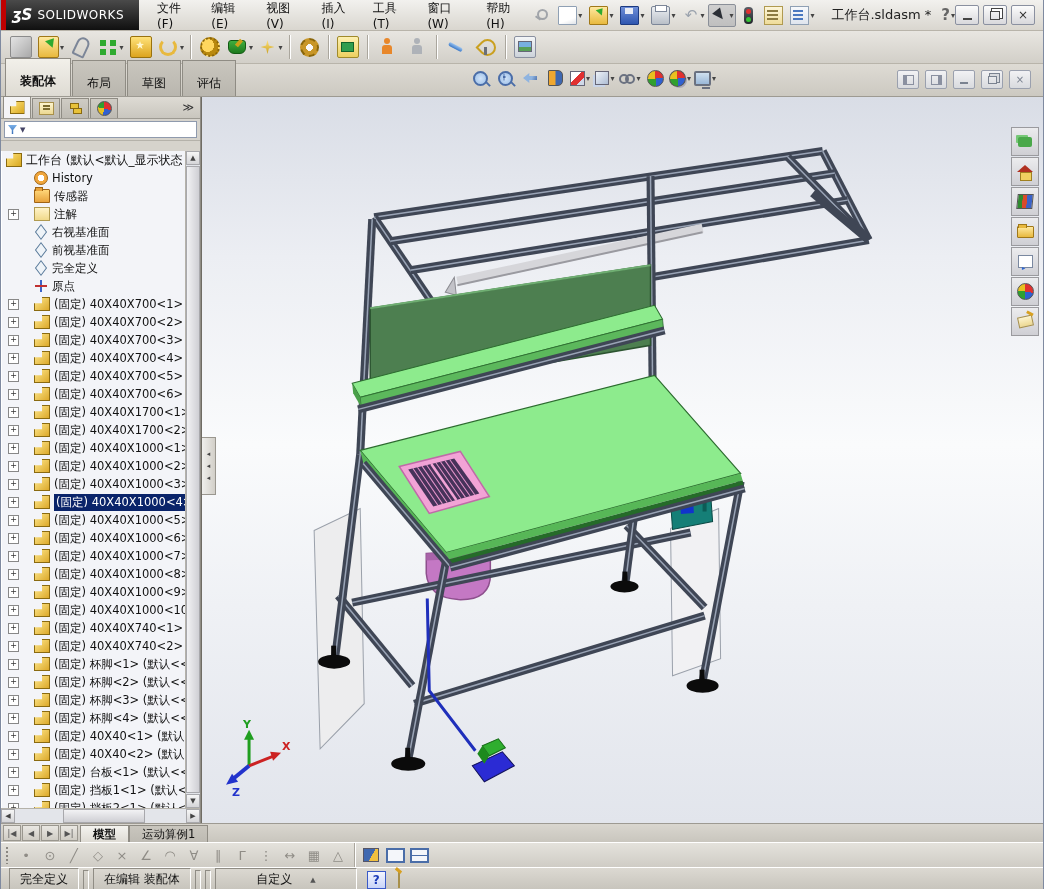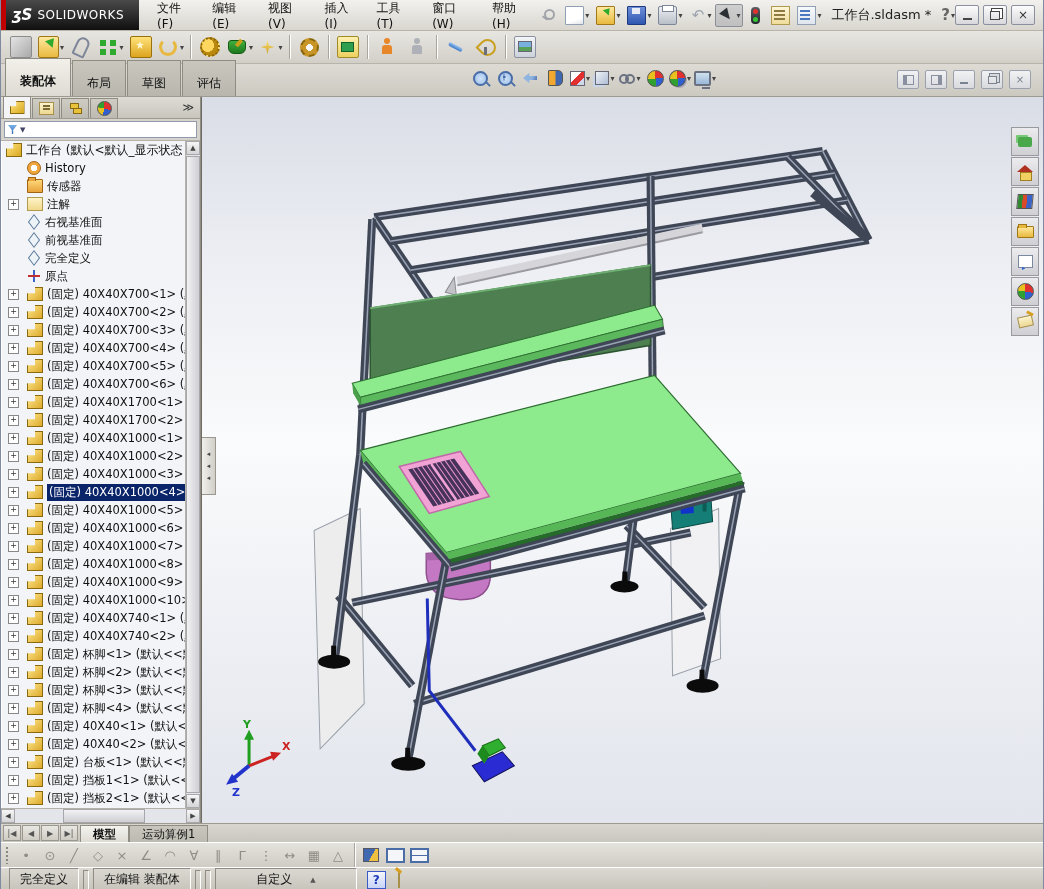--- a/index.html
+++ b/index.html
@@ -32,21 +32,21 @@
   .ic-undo{color:#9aa2ad;font-size:15px;line-height:16px;text-align:center;}
   .ic-cursor{font-size:0;}
   .ic-cursor::after{content:"";position:absolute;left:5px;top:2px;border:5px solid transparent;border-top:11px solid #2b2f36;transform:rotate(-38deg);}
   .ic-rebuild{background:linear-gradient(#5a5f66,#23262b);border-radius:4px;width:9px;margin:0 4px;}
   .ic-rebuild::before{content:"";position:absolute;left:2px;top:2px;width:5px;height:5px;border-radius:50%;background:#e03030;}
   .ic-rebuild::after{content:"";position:absolute;left:2px;bottom:2px;width:5px;height:5px;border-radius:50%;background:#35c435;}
   .ic-props{background:linear-gradient(#fdf6da,#efdc9a);border:1px solid #b09a50;}
   .ic-props::after{content:"";position:absolute;left:2px;top:3px;width:11px;height:2px;background:#8c7a40;box-shadow:0 4px 0 #8c7a40,0 8px 0 #8c7a40;}
   .ic-list{background:linear-gradient(#f7f9fc,#dfe5ee);border:1px solid #8fa0b4;}
   .ic-list::after{content:"";position:absolute;left:2px;top:3px;width:10px;height:2px;background:#4a78c0;box-shadow:0 4px 0 #4a78c0,0 8px 0 #4a78c0;}
-  #doc-title{margin-left:7px;font-size:13px;color:#222;white-space:nowrap;}
+  #doc-title{margin-left:14px;font-size:13px;color:#222;white-space:nowrap;}
   #help-group{margin-left:10px;display:flex;align-items:center;color:#555;}
   #help-group .q{font-size:15px;font-weight:bold;color:#666;}
   #winbtns{margin-left:auto;display:flex;gap:4px;margin-right:8px;}
   .wbtn{width:22px;height:18px;border:1px solid #8a90a0;border-radius:2px;background:linear-gradient(#fcfcfc,#d8d8dc);
         display:flex;align-items:center;justify-content:center;font-size:12px;color:#333;}
   .wbtn .minbar{width:9px;height:2px;background:#444;margin-top:7px;}
   .wbtn .rest{width:8px;height:7px;border:1px solid #444;box-shadow:2px -2px 0 -0px #fff,2px -2px 0 1px #444;}
   
   #toolbar2{height:32px;background:linear-gradient(#e8e6e1,#d2cfc8);display:flex;align-items:center;padding-left:6px;gap:2px;border-bottom:1px solid #b8b4aa;}
   .t24{width:26px;height:26px;display:flex;align-items:center;justify-content:center;border:1px solid transparent;border-radius:2px;position:relative;}
@@ -120,22 +120,22 @@
   .pt-pm::after{content:"";display:block;margin:2px auto 0;width:7px;height:2px;background:#7a6a30;box-shadow:0 3px 0 #7a6a30;}
   .pt-cm{width:13px;height:11px;background:transparent;position:relative;}
   .pt-cm::before{content:"";position:absolute;left:1px;top:0;width:7px;height:4px;background:#e8c23a;border:1px solid #8a6a10;}
   .pt-cm::after{content:"";position:absolute;left:4px;bottom:0;width:7px;height:4px;background:#e8c23a;border:1px solid #8a6a10;}
   .pt-dm{width:13px;height:13px;border-radius:50%;border:1px solid #555;background:conic-gradient(#e03030 0 30%,#3060d0 30% 55%,#e8c020 55% 78%,#30a030 78% 100%);}
   .pchev{margin-left:auto;margin-right:6px;font-size:11px;color:#333;align-self:center;}
   #filterrow{height:19px;background:#d6d3cc;display:flex;align-items:center;padding:1px 3px;border-bottom:1px solid #b5b2aa;}
   #filterbox{flex:1;height:15px;background:#fff;border:1px solid #8f9aad;display:flex;align-items:center;padding-left:3px;gap:3px;}
   .funnel{width:9px;height:9px;background:linear-gradient(#7ab0e8,#3a70b8);clip-path:polygon(0 0,100% 0,58% 55%,58% 100%,42% 100%,42% 55%);}
   .fdd{font-size:7px;color:#446;}
-  #tree{flex:1;background:#f3f4f8;position:relative;overflow:hidden;border-left:1px solid #fff;}
-  .trow{height:18px;display:flex;align-items:center;padding-left:25px;position:relative;white-space:nowrap;font-size:11.5px;}
+  #tree{flex:1;background:#f3f4f8;position:relative;overflow:hidden;border-left:1px solid #fff;margin-top:10px;}
+  .trow{height:18px;display:flex;align-items:center;padding-left:32px;position:relative;white-space:nowrap;font-size:11.5px;}
   .trow.root{padding-left:4px;font-size:12px;}
   .trow .exp{position:absolute;left:6px;width:9px;height:9px;border:1px solid #888;background:#fff;font-size:8px;line-height:8px;text-align:center;color:#333;flex:none;}
   .trow .lbl{overflow:hidden;text-overflow:clip;}
   .trow.selected .lbl{background:#0a246a;color:#fff;padding:1px 2px;}
   .ti{width:14px;height:12px;flex:none;margin-right:4px;position:relative;}
   .ti-assembly{background:linear-gradient(135deg,#ffe27a,#d8a820);border:1px solid #8a6a10;clip-path:polygon(0 40%,45% 40%,45% 0,100% 0,100% 100%,0 100%);}
   .ti-part{background:linear-gradient(135deg,#ffe88e,#dca92a);border:1px solid #8a6a10;clip-path:polygon(0 45%,50% 45%,50% 0,100% 0,100% 100%,0 100%);}
   .ti-history{border-radius:50%;width:12px;height:12px;background:radial-gradient(circle,#fff 0 35%,#f0a63c 36%);border:1px solid #a06414;}
   .ti-sensors{background:linear-gradient(#ffd77a,#e8a33c);border:1px solid #a06414;border-radius:1px 1px 0 0;}
   .ti-sensors::before{content:"";position:absolute;left:0;top:-3px;width:6px;height:3px;background:#e8a33c;border:1px solid #a06414;border-bottom:none;}

